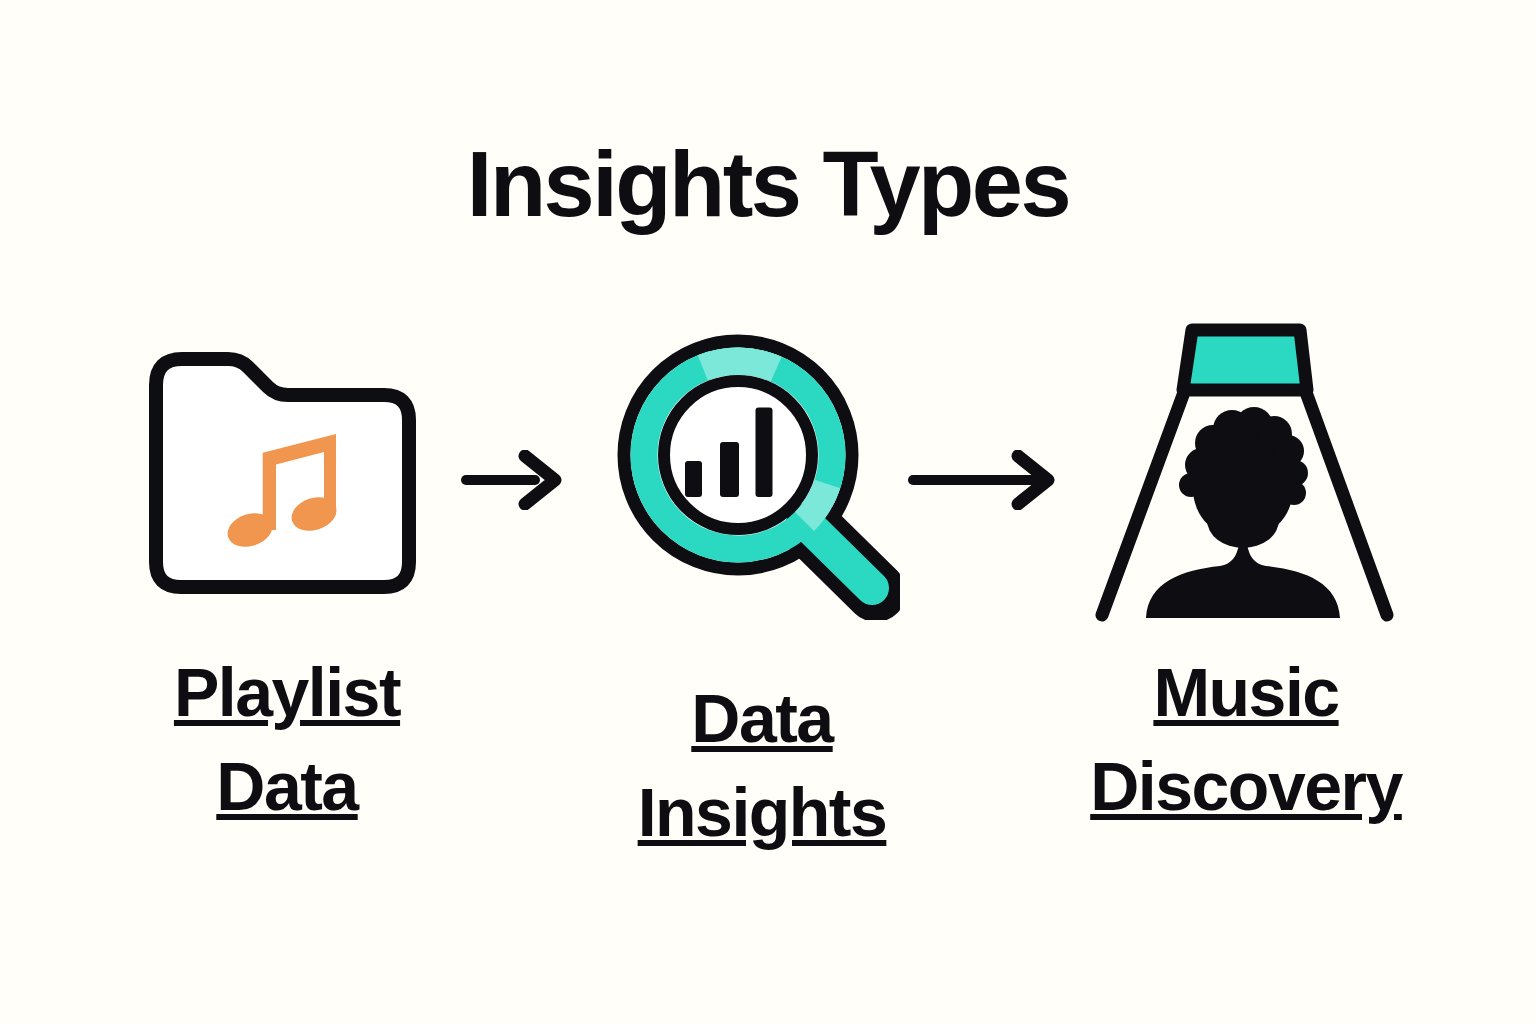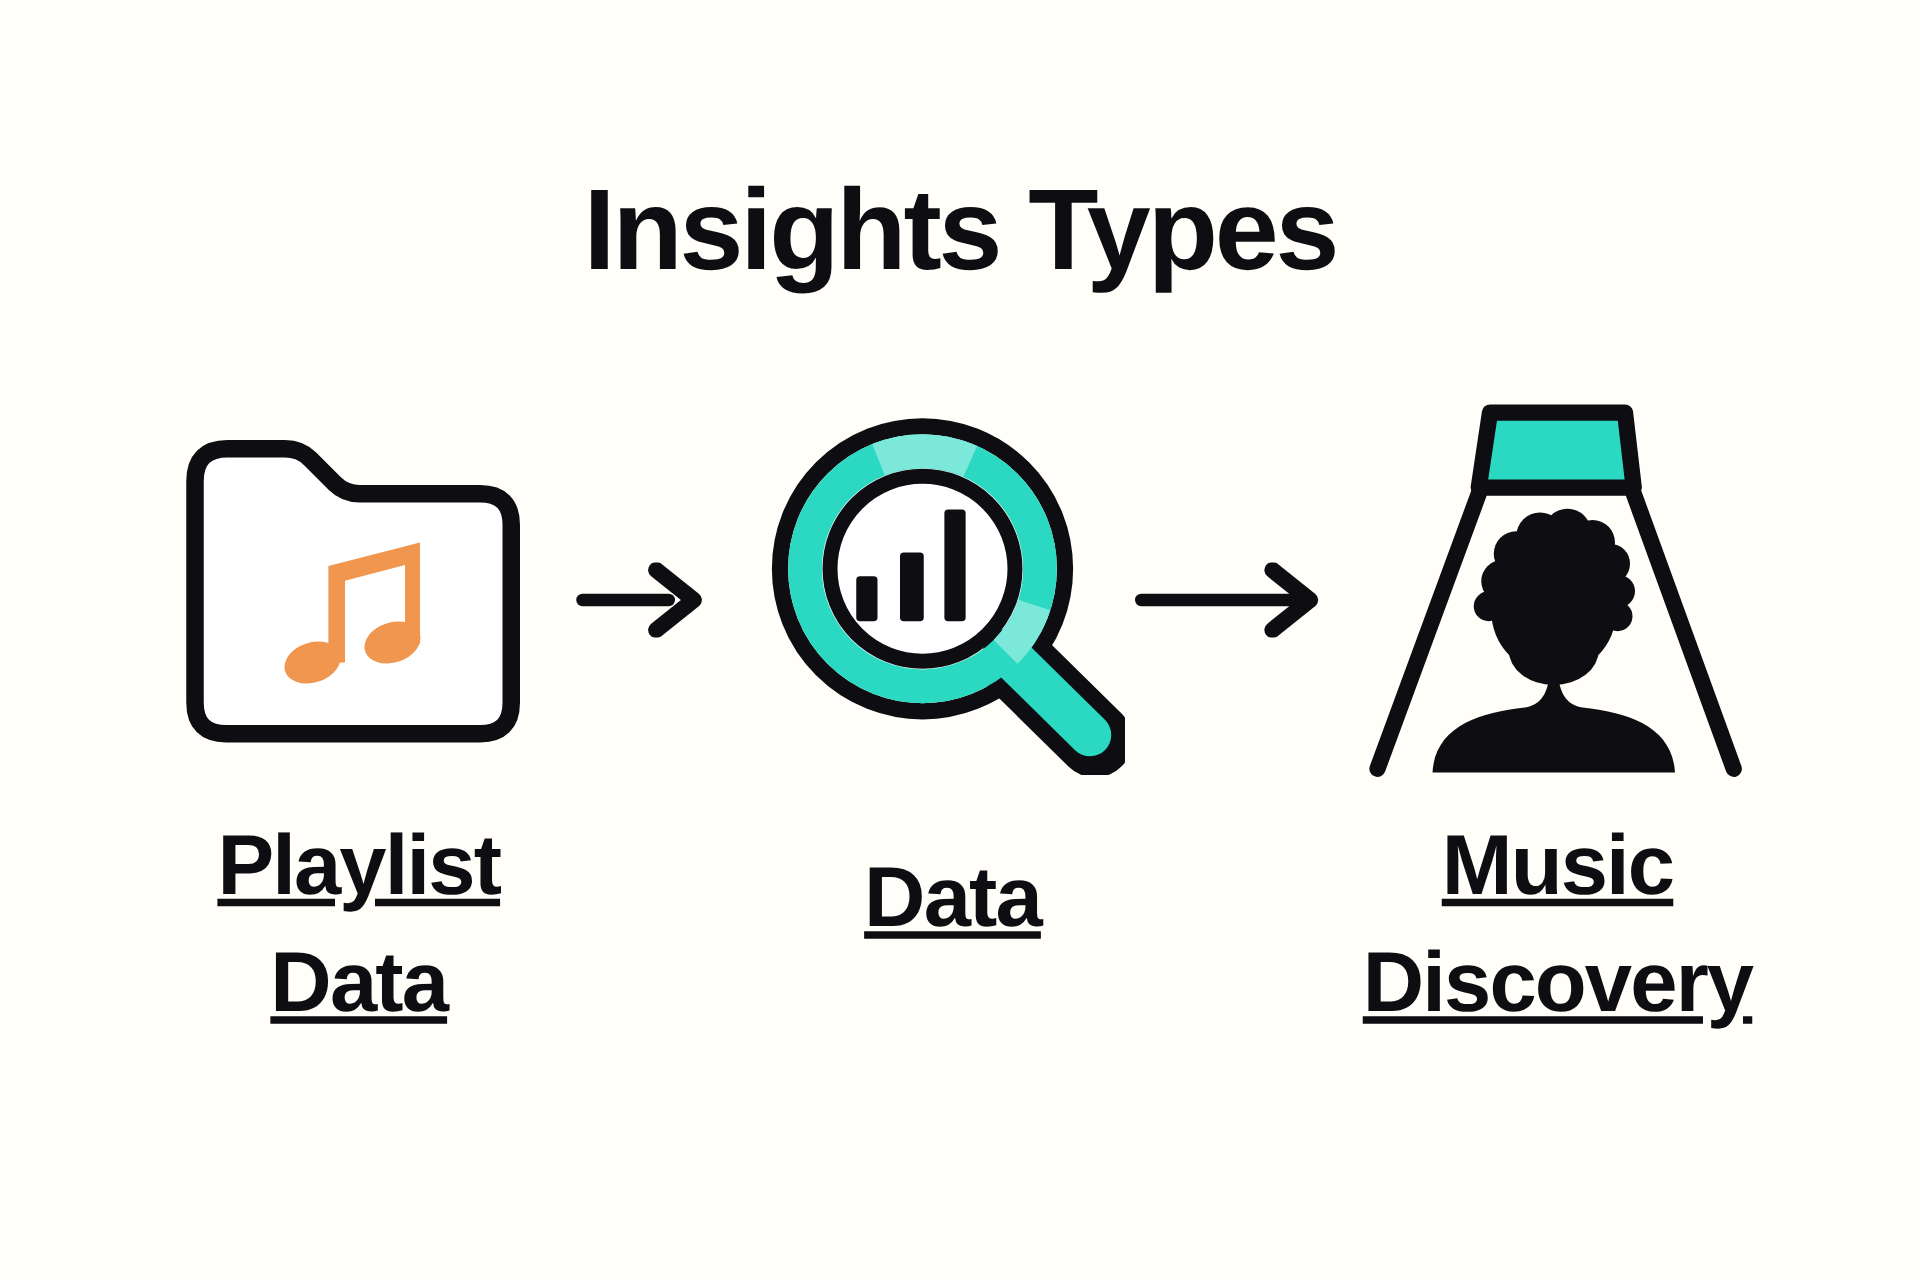--- a/index.html
+++ b/index.html
@@ -115,19 +115,20 @@
       <path d="M 66 303 C 68 267 102 255 140 251 C 152 249 157 241 159 229 L 167 229 C 169 241 174 249 186 251 C 224 255 258 267 260 303 Z"></path>
     </g>
   </svg>
 
   <div class="label label-1">
     <div>Playlist</div>
     <div>Data</div>
   </div>
   <div class="label label-2">
     <div>Data</div>
+    <div>Insights</div>
   </div>
   <div class="label label-3">
     <div>Music</div>
     <div>Discovery</div>
   </div>
 
 </div>
 
 </body></html>

